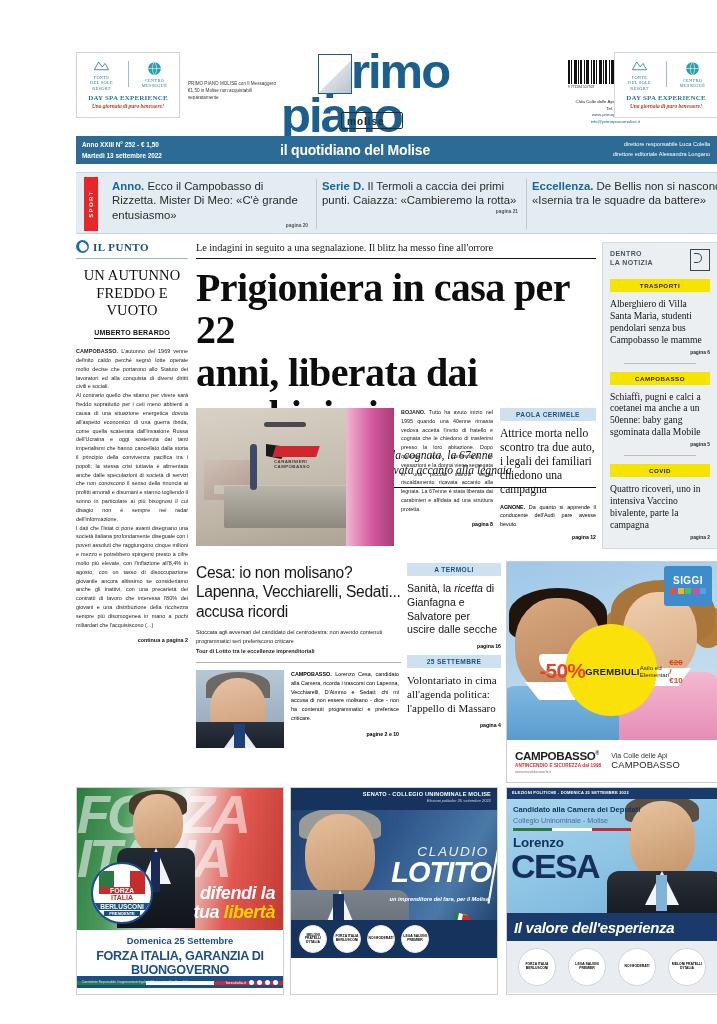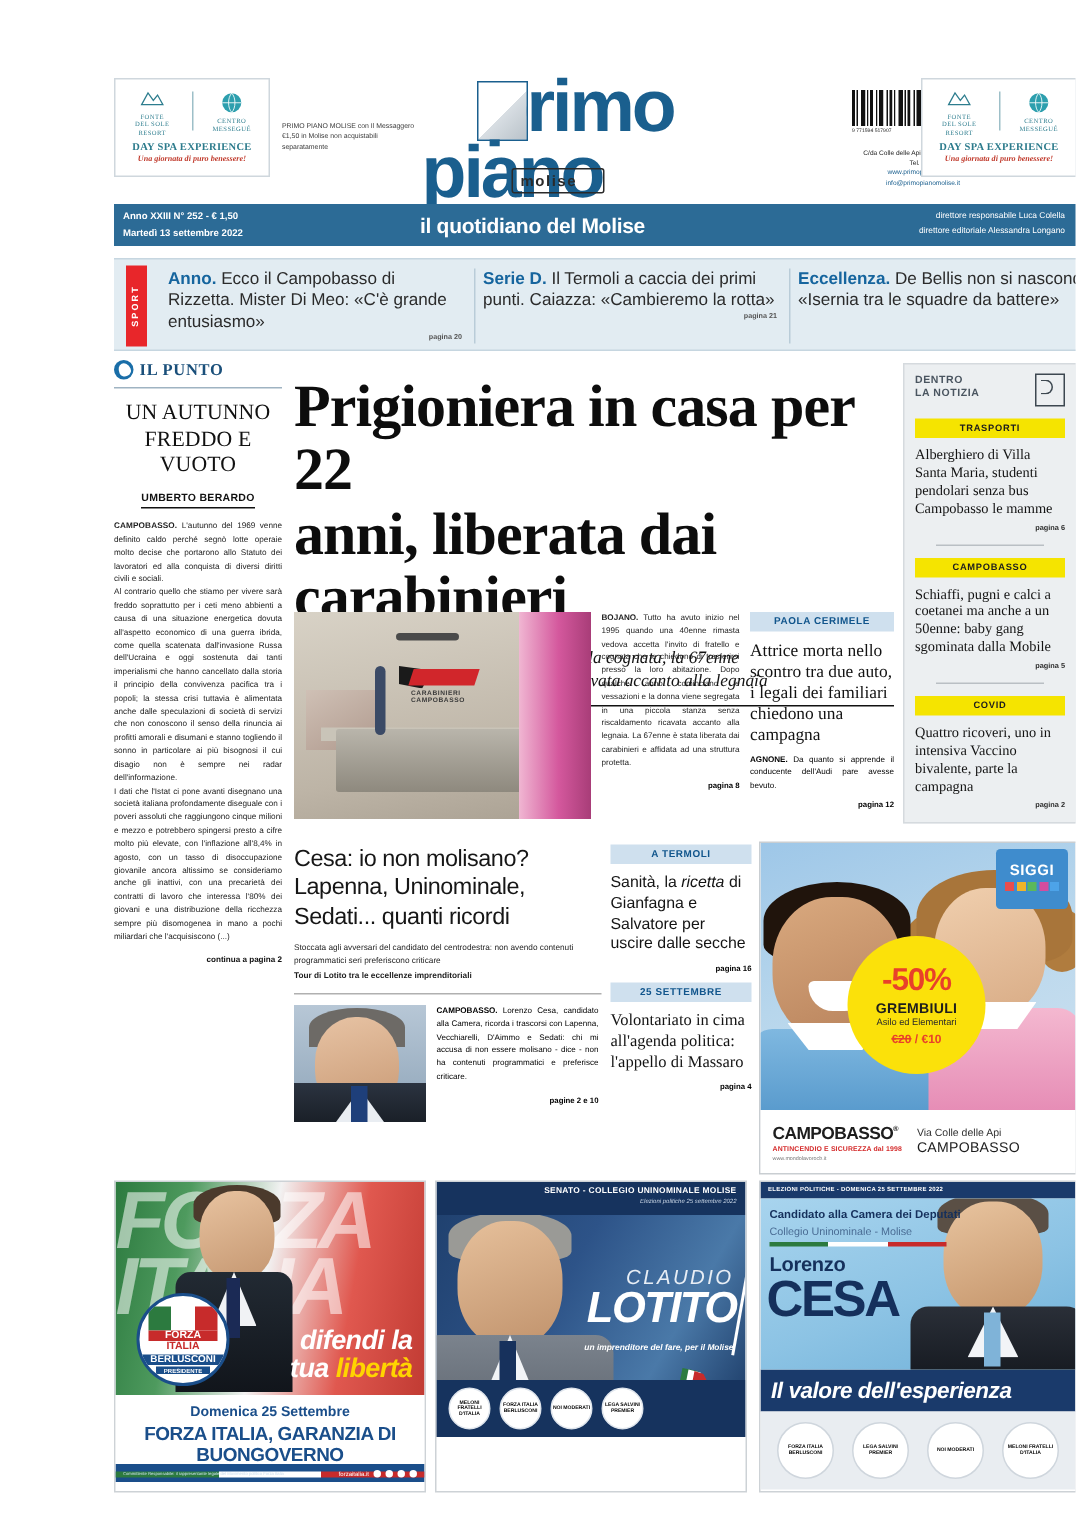--- a/index.html
+++ b/index.html
@@ -255,21 +255,21 @@
   .kg-body { position:absolute; left:2px; top:92px; width:114px; height:78px;
              background: linear-gradient(180deg,#f4b8d0,#e487b2); border-radius: 16px 16px 0 0; }
   .kg-collar { position:absolute; left:28px; top:88px; width:58px; height:18px; background:#fff;
                clip-path: polygon(0 0,100% 0,78% 100%,22% 100%); }
   .siggi { position:absolute; right:5px; top:4px; width:48px; height:40px; background:#3f8ccd;
            border-radius:3px; display:flex; flex-direction:column; align-items:center; padding-top:2px; }
   .siggi-t { color:#fff; font-weight:bold; font-size:10px; letter-spacing:.4px; line-height:1; margin-top:8px;}
   .siggi-sq { display:flex; gap:1.5px; margin-top:2px; }
   .siggi-sq i { width:6px; height:6px; display:block; }
   .badge50 { position:absolute; left:58px; top:62px; width:92px; height:92px; border-radius:50%;
-             background:#fbe10a; display:flex; flex-direction:column; align-items:center; justify-content:center; }
+             background:#fbe10a; display:flex; flex-direction:row; align-items:center; justify-content:center; }
   .badge50 .p50 { font-size:21px; font-weight:bold; color:#e8412a; line-height:1; letter-spacing:-.8px; }
   .badge50 .g1 { font-size:9.4px; font-weight:bold; color:#1d1d1d; margin-top:2px; letter-spacing:.2px; }
   .badge50 .g2 { font-size:6.2px; color:#2a2a2a; margin-top:1px; }
   .badge50 .g3 { font-size:8px; font-weight:bold; color:#e8412a; margin-top:3px; }
   .badge50 .g3 s { color:#e8412a; }
   .mlad-foot { height: 42px; display:flex; align-items:center; padding: 0 8px; gap:10px; background:#fff; }
   .ml-brand { font-size: 11.6px; font-weight: bold; color:#1d1d1d; letter-spacing:-.4px; }
   .ml-brand .sup { font-size:5px; vertical-align: super; }
   .ml-tag { font-size: 4.6px; font-weight:bold; color:#d42a2a; letter-spacing:.1px; margin-top:1px; }
   .ml-web { font-size: 3.6px; color:#777; margin-top:2px; }
@@ -541,20 +541,21 @@
     <div style="text-align:center">
       <div class="punto-author">UMBERTO BERARDO</div>
     </div>
     <div class="punto-body"><b>CAMPOBASSO.</b><span> L'autunno del 1969 venne definito caldo perché segnò lotte operaie molto decise che portarono allo Statuto dei lavoratori ed alla conquista di diversi diritti civili e sociali.</span></div>
     <div class="punto-body" style="margin-top:0">Al contrario quello che stiamo per vivere sarà freddo soprattutto per i ceti meno abbienti a causa di una situazione energetica dovuta all'aspetto economico di una guerra ibrida, come quella scatenata dall'invasione Russa dell'Ucraina e oggi sostenuta dai tanti imperialismi che hanno cancellato dalla storia il principio della convivenza pacifica tra i popoli; la stessa crisi tuttavia è alimentata anche dalle speculazioni di società di servizi che non conoscono il senso della rinuncia ai profitti amorali e disumani e stanno togliendo il sonno in particolare ai più bisognosi il cui disagio non è sempre nei radar dell'informazione.</div>
     <div class="punto-body" style="margin-top:0">I dati che l'Istat ci pone avanti disegnano una società italiana profondamente diseguale con i poveri assoluti che raggiungono cinque milioni e mezzo e potrebbero spingersi presto a cifre molto più elevate, con l'inflazione all'8,4% in agosto, con un tasso di disoccupazione giovanile ancora altissimo se consideriamo anche gli inattivi, con una precarietà dei contratti di lavoro che interessa l'80% dei giovani e una distribuzione della ricchezza sempre più disomogenea in mano a pochi miliardari che l'acquisiscono (...)</div>
     <div class="punto-cont">continua a pagina 2</div>
   </div>
 
   <div class="maincol">
+    <div class="kicker">Le indagini in seguito a una segnalazione. Il blitz ha messo fine all'orrore</div>
     <div class="bighead">
       <div>Prigioniera in casa per 22</div>
       <div>anni, liberata dai carabinieri</div>
     </div>
     <div class="subhead">
       <div>Vessata quotidianamente dal fratello e dalla cognata, la 67enne</div>
       <div>viveva al freddo in una piccola stanza ricavata accanto alla legnaia</div>
     </div>
   </div>
 
@@ -605,21 +606,21 @@
     <div class="rb-head">Schiaffi, pugni e calci a coetanei ma anche a un 50enne: baby gang sgominata dalla Mobile</div>
     <div class="rb-pg">pagina 5</div>
     <div class="rb-rule"></div>
 
     <div class="yellowtag">COVID</div>
     <div class="rb-head">Quattro ricoveri, uno in intensiva Vaccino bivalente, parte la campagna</div>
     <div class="rb-pg">pagina 2</div>
   </div>
 
   <div class="midblock">
-    <div class="mid-head">Cesa: io non molisano? Lapenna, Uninominale, Sedati... quanti ricordi</div>
+    <div class="mid-head">Cesa: io non molisano? Lapenna, Vecchiarelli, Sedati... accusa ricordi</div>
     <div class="mid-sub">Stoccata agli avversari del candidato del centrodestra: non avendo contenuti programmatici seri preferiscono criticare</div>
     <div class="mid-sub" style="font-weight:bold;margin-top:2px">Tour di Lotito tra le eccellenze imprenditoriali</div>
     <div class="mid-rule"></div>
     <div class="mid-lower">
       <div class="mid-photo">
         <div class="mp-hair"></div>
         <div class="mp-face"></div>
         <div class="mp-suit"></div>
         <div class="mp-shirt"></div>
         <div class="mp-tie"></div>

